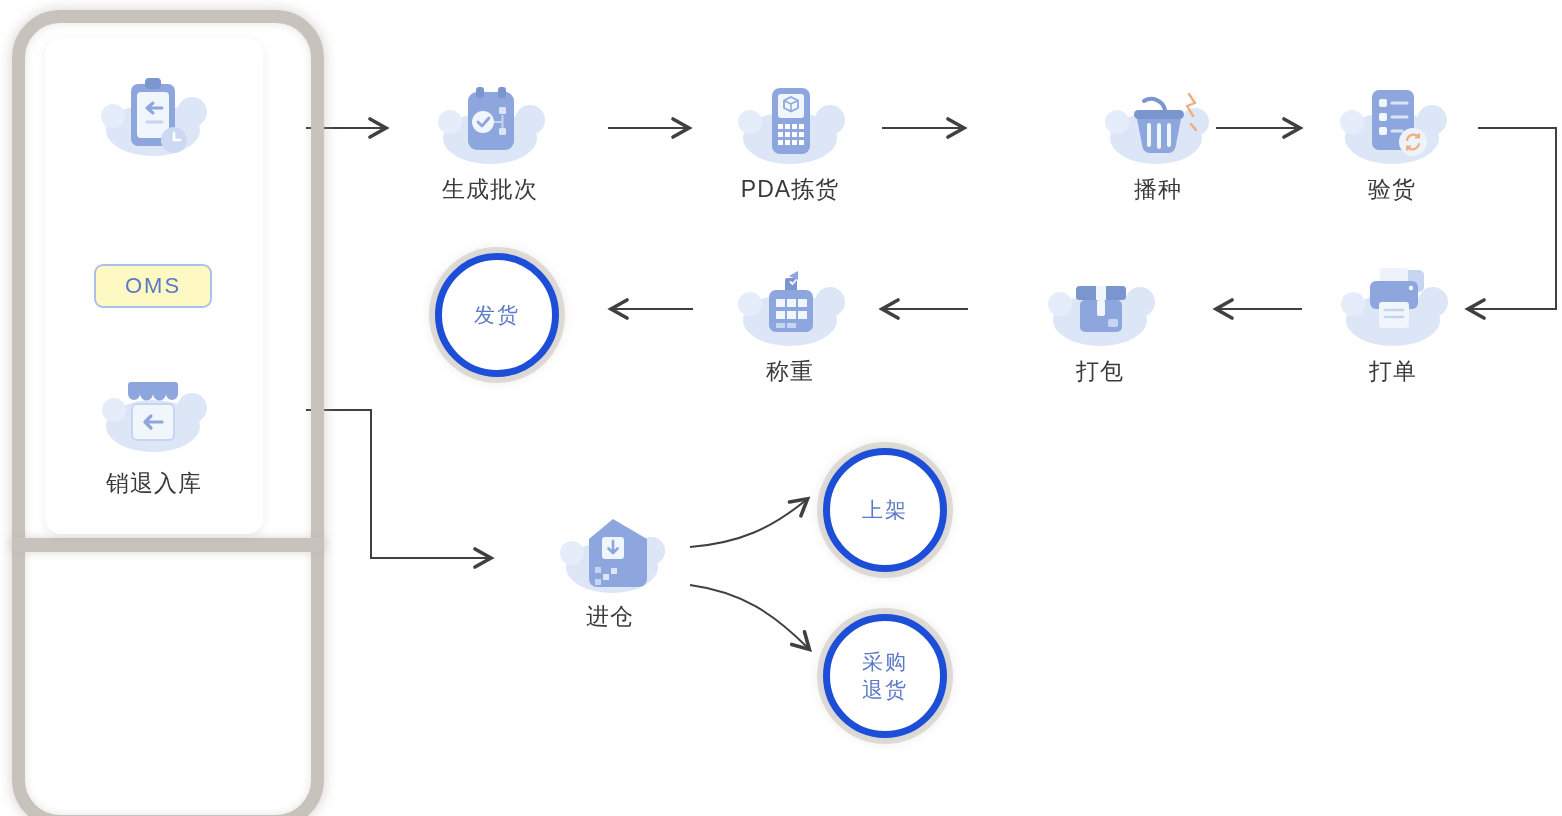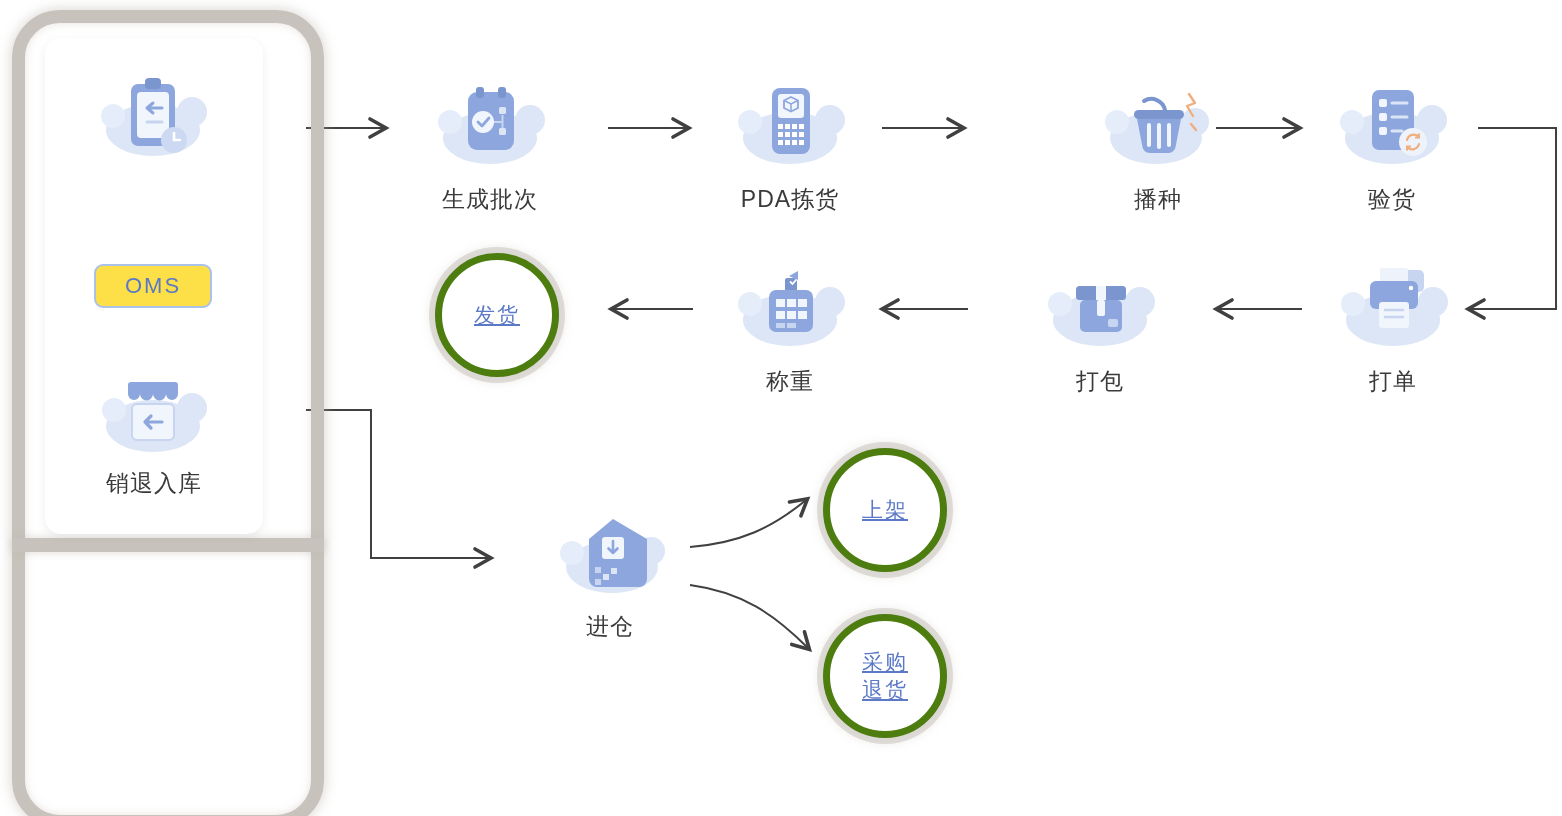--- a/index.html
+++ b/index.html
@@ -23,36 +23,36 @@
   }
   .card.top{top:15px;height:496px;}
   .card.bottom{top:537px;height:226px;}
   .panel-label,.node-label{
     color:#3a3a3a;font-size:23px;font-weight:500;letter-spacing:1px;
     text-align:center;line-height:27px;
   }
   .panel-label{position:absolute;left:0;width:100%;}
   .oms-badge{
     position:absolute;left:49px;top:226px;width:118px;height:44px;box-sizing:border-box;
-    border:2px solid #aac2ea;border-radius:9px;background:#fde047;
+    border:2px solid #aac2ea;border-radius:9px;background:#fef9c3;
     display:flex;align-items:center;justify-content:center;
     color:#5b79c6;font-size:22px;letter-spacing:2px;
   }
   .panel-icon{position:absolute;left:53px;width:110px;height:96px;}
   
   .node{position:absolute;width:160px;display:flex;flex-direction:column;align-items:center;}
-  .node .node-label{margin-top:10px;}
+  .node .node-label{}
   .icon-wrap{width:110px;height:96px;}
   
   .ring-circle{
     position:absolute;width:124px;height:124px;box-sizing:border-box;border-radius:50%;
-    background:#fff;border:7px solid #4d7c0f;
+    background:#fff;border:7px solid #1d4ed8;
     box-shadow:0 0 0 6px rgba(193,187,179,.45), 0 0 10px 6px rgba(193,187,179,.25);
     display:flex;align-items:center;justify-content:center;flex-direction:column;
-    color:#5b79c6;font-size:21px;letter-spacing:2px;line-height:28px;text-align:center;text-decoration:underline;
+    color:#5b79c6;font-size:21px;letter-spacing:2px;line-height:28px;text-align:center;
   }
   
   .arrows{position:absolute;left:0;top:0;width:1562px;height:816px;pointer-events:none;}
   .arrow-path{fill:none;stroke:#404040;stroke-width:2;}
 </style>
 </head>
 <body>
 
 <div class="canvas">
 

